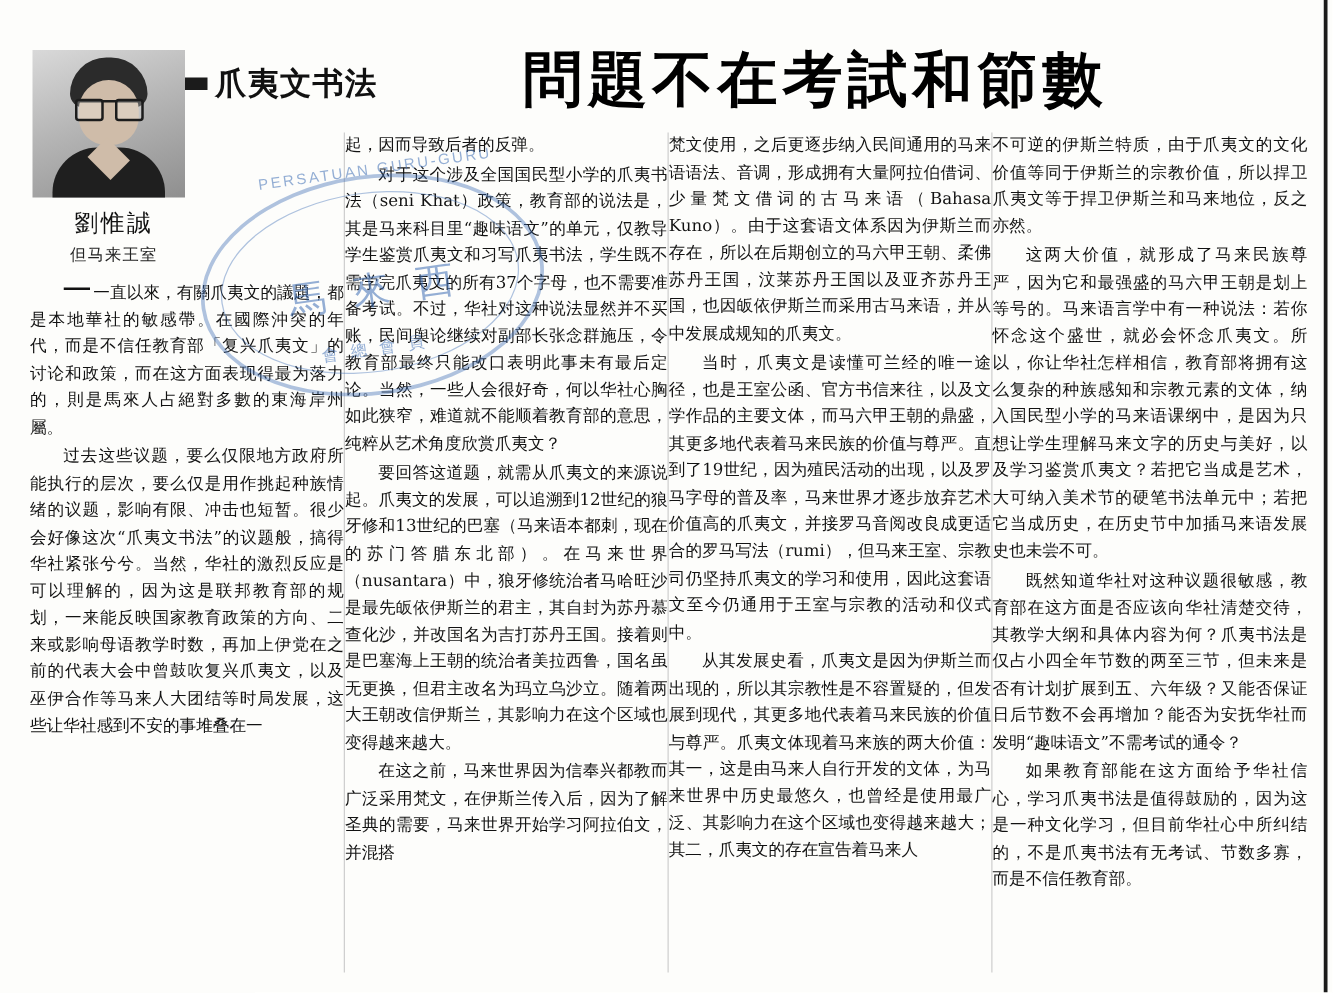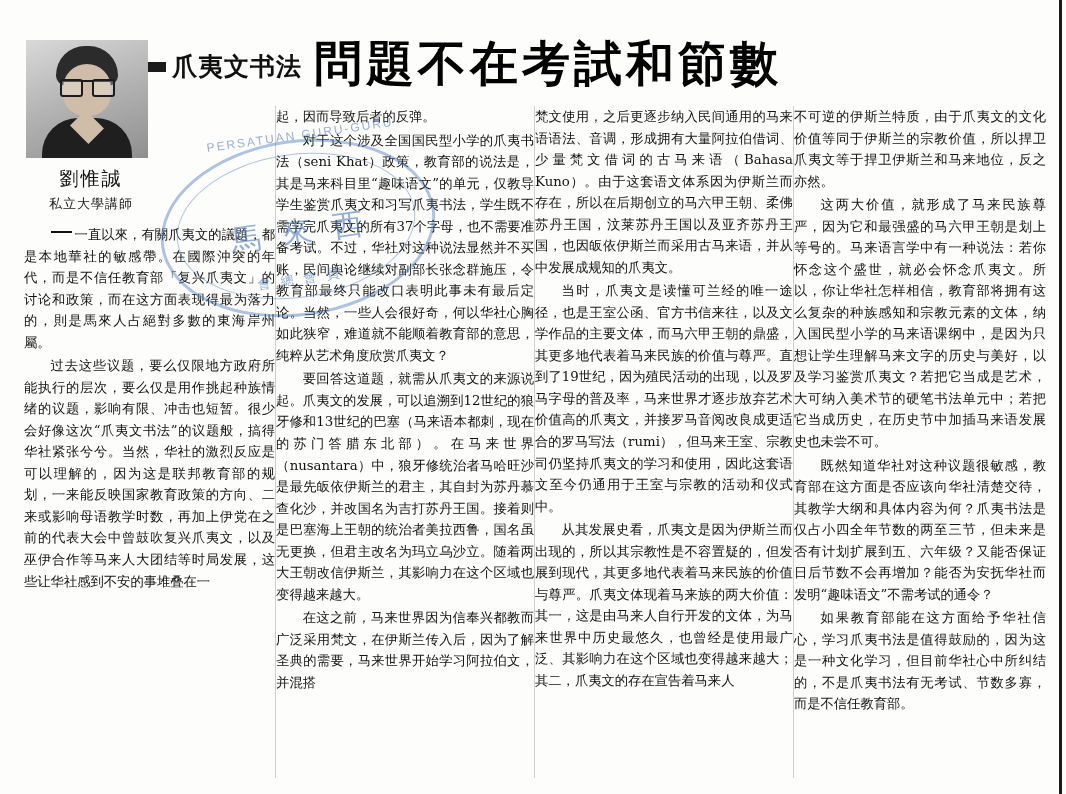--- a/index.html
+++ b/index.html
@@ -108,23 +108,24 @@
   }
   .column-name {
     font-size: 25px;
     font-weight: bold;
     letter-spacing: 1px;
     color: #111;
     font-family: "DejaVu Serif", serif;
   }
   .headline {
     position: absolute;
-    left: 300px;
+    left: 288px;
     top: 22px;
     width: 700px;
+    text-align: center;
     font-size: 48px;
     font-weight: bold;
     letter-spacing: 4px;
     color: #000;
     font-family: "DejaVu Serif", serif;
   }
   
   .author-block {
     position: absolute;
     left: 26px;
@@ -269,21 +270,21 @@
     <div class="author-photo">
       <div class="ph-hair"></div>
       <div class="ph-face"></div>
       <div class="ph-glasses"></div>
       <div class="ph-lens l"></div>
       <div class="ph-lens r"></div>
       <div class="ph-body"></div>
       <div class="ph-collar"></div>
     </div>
     <div class="author-name">劉惟誠</div>
-    <div class="author-title">私立大學講師</div>
+    <div class="author-title">但马来王室</div>
   </div>
 
   <div class="columns">
 
     <div class="col c1">
       <p><span class="lead-dash"></span><span>一直以來，有關爪夷文的議題，都是本地華社的敏感帶。在國際沖突的年代，而是不信任教育部「复兴爪夷文」的讨论和政策，而在这方面表现得最为落力的，則是馬來人占絕對多數的東海岸州屬。</span></p>
       <p>过去这些议题，要么仅限地方政府所能执行的层次，要么仅是用作挑起种族情绪的议题，影响有限、冲击也短暂。很少会好像这次“爪夷文书法”的议题般，搞得华社紧张兮兮。当然，华社的激烈反应是可以理解的，因为这是联邦教育部的规划，一来能反映国家教育政策的方向、二来或影响母语教学时数，再加上伊党在之前的代表大会中曾鼓吹复兴爪夷文，以及巫伊合作等马来人大团结等时局发展，这些让华社感到不安的事堆叠在一</p>
     </div>
 
     <div class="col c2">

